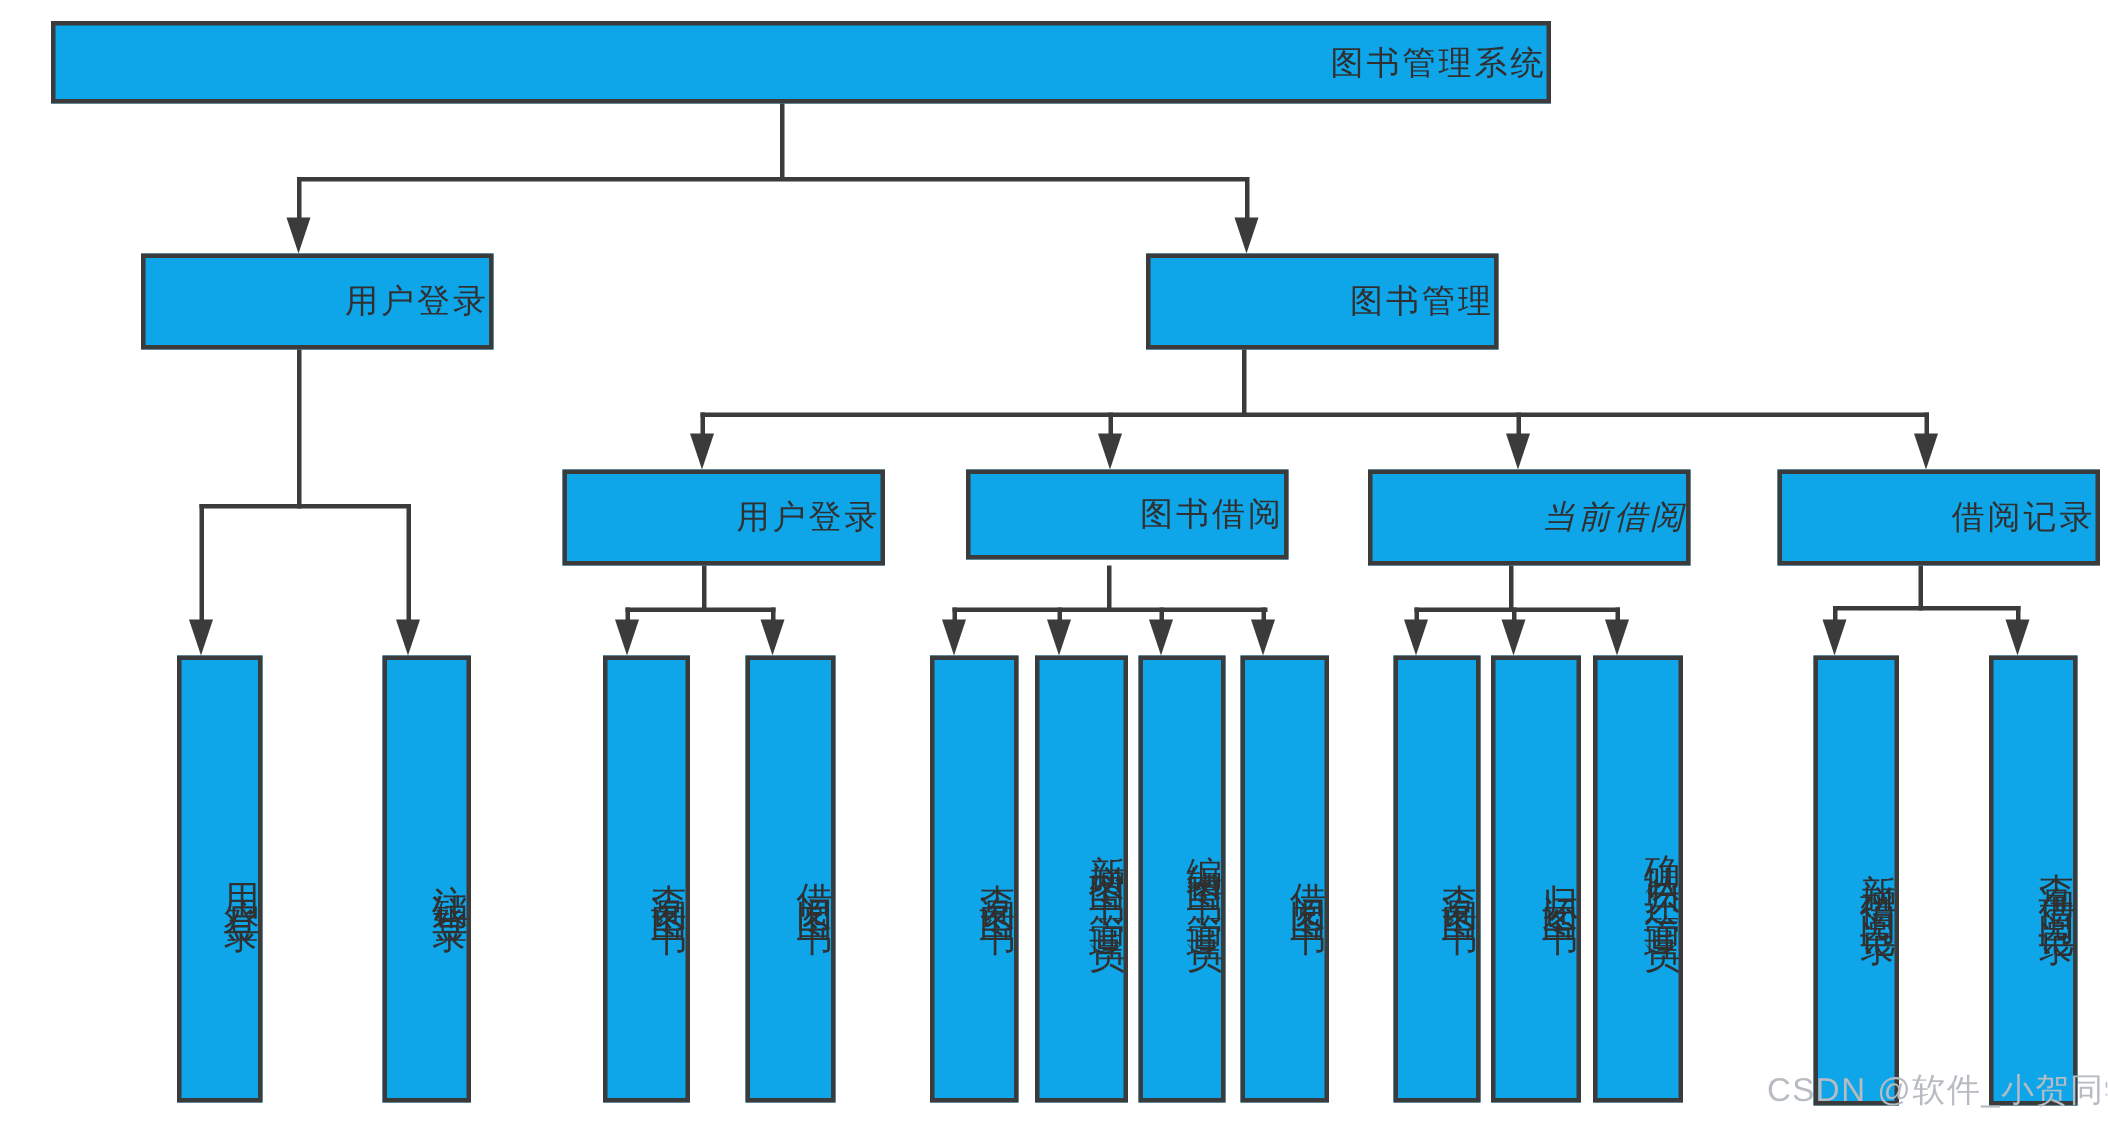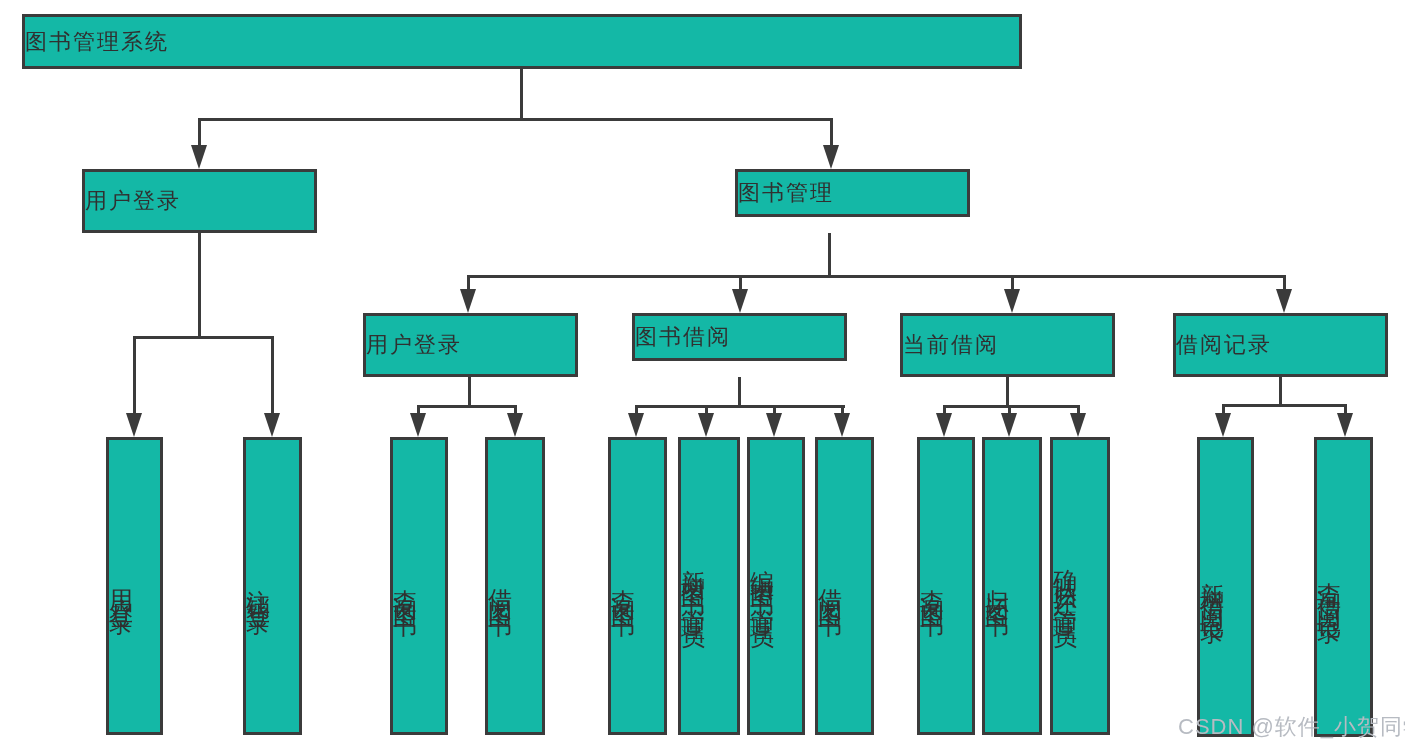--- a/index.html
+++ b/index.html
@@ -1,23 +1,23 @@
 <!DOCTYPE html>
 <html><head>
 <meta charset="utf-8">
 <style>
   html,body{margin:0;padding:0;background:#ffffff;}
   #canvas{
     position:relative;width:1405px;height:747px;background:#ffffff;
     font-family:"Liberation Sans","DejaVu Sans",sans-serif;overflow:hidden;
   }
   .box{
-    position:absolute;box-sizing:border-box;border:3px solid #3b3b3b;background:#14b8a6;
-    display:flex;align-items:center;justify-content:flex-start;
-    font-size:22px;color:#303030;letter-spacing:2px;line-height:1;
+    position:absolute;box-sizing:border-box;border:3px solid #3b3b3b;background:#0ea5e9;
+    display:flex;align-items:center;justify-content:flex-end;
+    font-size:22px;color:#303030;letter-spacing:2px;line-height:1;margin-left:12px;
   }
   .vbox{font-size:24px;letter-spacing:0;}
   .vtext{
     writing-mode:vertical-rl;text-orientation:mixed;
     letter-spacing:8px;line-height:1;white-space:nowrap;
   }
   .hl{position:absolute;height:3px;background:#3b3b3b;}
   .vl{position:absolute;width:3px;background:#3b3b3b;}
   .ah{
     position:absolute;width:0;height:0;
@@ -41,21 +41,21 @@
   <div class="vl" style="left:520px;top:69px;height:51px;"></div>
   <div class="hl" style="left:198px;top:118px;width:634px;"></div>
   <div class="vl" style="left:198px;top:118px;height:29px;"></div>
   <div class="ah" style="left:191px;top:145px;"></div>
   <div class="vl" style="left:830px;top:118px;height:29px;"></div>
   <div class="ah" style="left:823px;top:145px;"></div>
 
   <div class="box" style="left:82px;top:169px;width:235px;height:64px;">
     <span>用户登录</span>
   </div>
-  <div class="box" style="left:735px;top:169px;width:235px;height:48px;">
+  <div class="box" style="left:752px;top:169px;width:235px;height:64px;">
     <span>图书管理</span>
   </div>
 
   <div class="vl" style="left:198px;top:233px;height:106px;"></div>
   <div class="hl" style="left:133px;top:336px;width:141px;"></div>
   <div class="vl" style="left:133px;top:336px;height:80px;"></div>
   <div class="ah" style="left:126px;top:413px;"></div>
   <div class="vl" style="left:271px;top:336px;height:80px;"></div>
   <div class="ah" style="left:264px;top:413px;"></div>
 
@@ -66,24 +66,24 @@
   <div class="vl" style="left:739px;top:275px;height:18px;"></div>
   <div class="ah" style="left:732px;top:289px;"></div>
   <div class="vl" style="left:1011px;top:275px;height:18px;"></div>
   <div class="ah" style="left:1004px;top:289px;"></div>
   <div class="vl" style="left:1283px;top:275px;height:18px;"></div>
   <div class="ah" style="left:1276px;top:289px;"></div>
 
   <div class="box" style="left:363px;top:313px;width:215px;height:64px;">
     <span>用户登录</span>
   </div>
-  <div class="box" style="left:632px;top:313px;width:215px;height:48px;">
+  <div class="box" style="left:632px;top:313px;width:215px;height:60px;">
     <span>图书借阅</span>
   </div>
-  <div class="box" style="left:900px;top:313px;width:215px;height:64px;">
+  <div class="box" style="left:900px;top:313px;width:215px;height:64px;font-style:italic;">
     <span>当前借阅</span>
   </div>
   <div class="box" style="left:1173px;top:313px;width:215px;height:64px;">
     <span>借阅记录</span>
   </div>
 
   <div class="vl" style="left:468px;top:377px;height:31px;"></div>
   <div class="hl" style="left:417px;top:405px;width:100px;"></div>
   <div class="vl" style="left:417px;top:405px;height:12px;"></div>
   <div class="ah" style="left:410px;top:413px;"></div>

